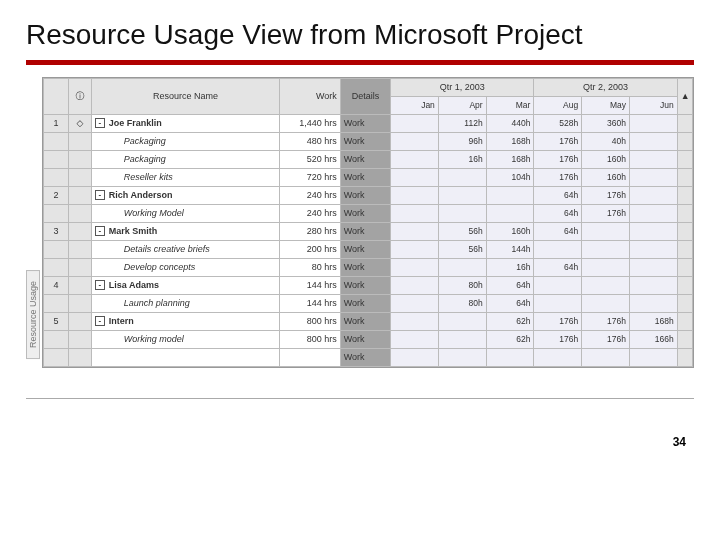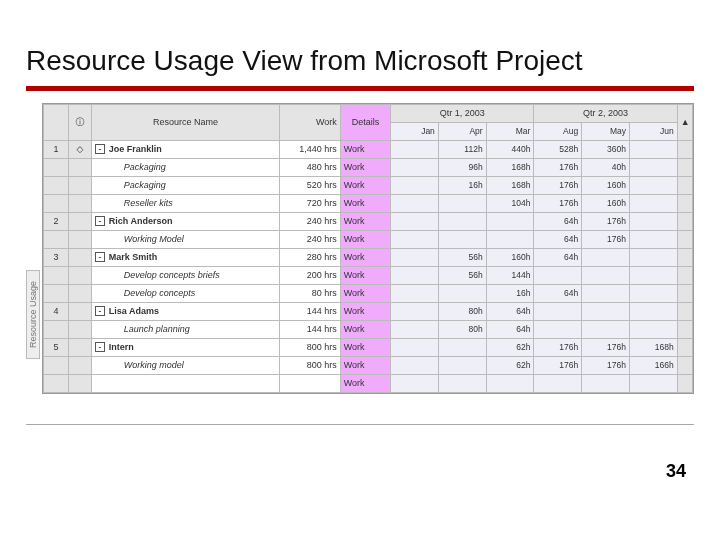--- a/index.html
+++ b/index.html
@@ -1,34 +1,34 @@
 <!DOCTYPE html>
 <html><head>
 <meta charset="utf-8">
 <style>
   body { margin:0; font-family: Verdana, sans-serif; background:#fff; width:720px; height:540px; }
   .slide { padding:18px 26px 10px 26px; box-sizing:border-box; }
-  .title { font-size:28px; font-weight:400; color:#111; line-height:1.2; margin-bottom:8px;margin-top:26px; }
+  .title { font-size:28px; font-weight:400; color:#111; line-height:1.2; margin-bottom:8px; }
   .rule { height:5px; background:#b00000; margin:4px 0 12px 0; }
   .shot { border:1px solid #999; font-family: Tahoma, Arial, sans-serif; font-size:9px; color:#333; }
   table { border-collapse:collapse; width:100%; table-layout:fixed; }
   th, td { border:1px solid #bbb; padding:1px 3px; height:15px; overflow:hidden; white-space:nowrap; }
   thead th { background:#e4e4e4; font-weight:400; text-align:center; }
   .idcol { width:20px; text-align:center; background:#e4e4e4; }
   .infocol { width:18px; text-align:center; background:#e4e4e4; }
   .namecol { width:150px; }
   .workcol { width:48px; text-align:right; }
-  .detcol { width:40px; background:#f0abfc; }
+  .detcol { width:40px; background:#a3a3a3; }
   .mcol { width:38px; text-align:right; background:#efeff7; font-size:8.5px; }
   .res { font-weight:700; }
   .task { font-style:italic; padding-left:32px; }
   .box { display:inline-block; width:8px; height:8px; border:1px solid #555; text-align:center; line-height:7px; font-size:8px; margin-right:4px; vertical-align:middle; }
   .qtrhdr { background:#e4e4e4; }
   .sidebar-label { position:absolute; left:26px; top:270px; writing-mode:vertical-rl; transform:rotate(180deg); font-size:9px; color:#777; background:#eee; padding:10px 1px; border:1px solid #bbb; }
-  .pageno { text-align:right; font-weight:700; font-size:18px; margin-top:36px; padding-right:8px; }
+  .pageno { text-align:right; font-weight:700; font-size:12px; margin-top:36px; padding-right:8px; }
   .thinrule { height:1px; background:#aaa; margin:3px 0 6px; }
   .scrollbtn { width:12px; background:#e4e4e4; text-align:center; }
 </style>
 </head>
 <body>
 
 <div class="slide">
   <div class="title">Resource Usage View from Microsoft Project</div>
   <div class="rule"></div>
 
@@ -165,21 +165,21 @@
             <td class="mcol">56h</td>
             <td class="mcol">160h</td>
             <td class="mcol">64h</td>
             <td class="mcol"></td>
             <td class="mcol"></td>
             <td class="scrollbtn"></td>
           </tr>
           <tr>
             <td class="idcol"></td>
             <td class="infocol"></td>
-            <td class="namecol task">Develop concepts briefs</td>
+            <td class="namecol task">Details creative briefs</td>
             <td class="workcol">200 hrs</td>
             <td class="detcol">Work</td>
             <td class="mcol"></td>
             <td class="mcol">56h</td>
             <td class="mcol">144h</td>
             <td class="mcol"></td>
             <td class="mcol"></td>
             <td class="mcol"></td>
             <td class="scrollbtn"></td>
           </tr>

